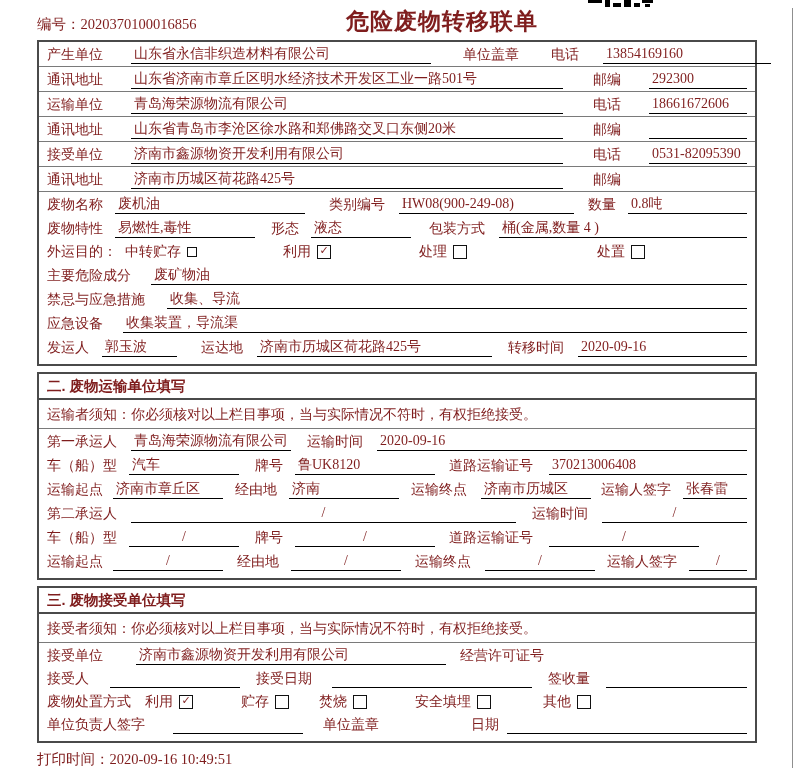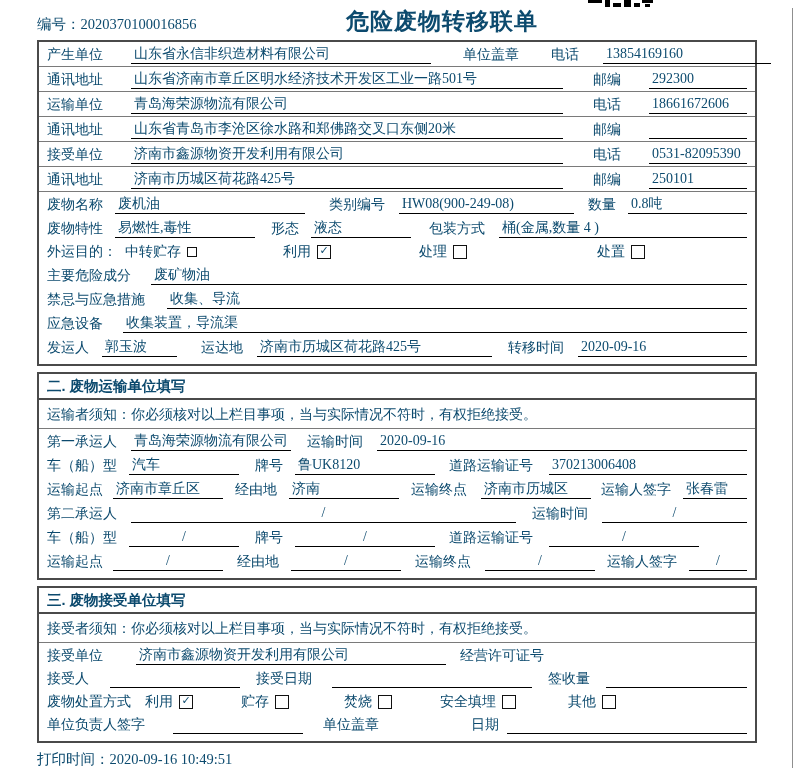--- a/index.html
+++ b/index.html
@@ -1,16 +1,16 @@
 <!DOCTYPE html>
 <html><head>
 <meta charset="utf-8">
 <style>
   html,body{margin:0;padding:0;background:#fff;}
-  .page{position:relative;width:796px;height:768px;background:#fff;color:#0c4a6e;
+  .page{position:relative;width:796px;height:768px;background:#fff;color:#7f1d1d;
         font-family:"Liberation Serif","DejaVu Serif",serif;font-size:14px;overflow:hidden;}
   .doc-number{position:absolute;left:37px;top:15px;font-size:14.5px;white-space:nowrap;}
   .doc-title{position:absolute;left:0;top:6px;width:100%;text-align:center;
              font-family:"Liberation Sans","DejaVu Sans",sans-serif;
              font-weight:bold;font-size:23px;letter-spacing:1px;transform:translateX(44px);}
   .qr{position:absolute;left:588px;top:0;width:66px;height:8px;}
   .edge-line{position:absolute;left:792px;top:8px;width:1px;height:760px;background:#8f8f8f;}
   .form{position:absolute;left:37px;top:40px;width:720px;}
   .sec{border:2px solid #4a4a4a;margin-bottom:6px;background:#fff;}
   .sec-h{font-family:"Liberation Sans","DejaVu Sans",sans-serif;font-weight:bold;font-size:14.5px;
@@ -32,21 +32,21 @@
   .mark{font-family:"DejaVu Sans",sans-serif;font-size:11px;line-height:1;position:relative;top:-1px;}
   .footer{position:absolute;left:37px;top:750px;font-size:14.5px;white-space:nowrap;}
   .w32{width:32px}.w46{width:46px}.w48{width:48px}.w55{width:55px}.w62{width:62px}
   .w68{width:68px}.w75{width:75px}.w76{width:76px}.w78{width:78px}.w80{width:80px}
   .w85{width:85px}.w92{width:92px}.w96{width:96px}.w98{width:98px}.w100{width:100px}
   .w106{width:106px}.w110{width:110px}.w112{width:112px}.w130{width:130px}.w140{width:140px}
   .w145{width:145px}.w150{width:150px}.w168{width:168px}.w175{width:175px}.w190{width:190px}
   .w200{width:200px}.w235{width:235px}.w300{width:300px}.w310{width:310px}.w432{width:432px}
   .ml4{margin-left:4px}.ml6{margin-left:6px}.ml8{margin-left:8px}.ml10{margin-left:10px}
   .ml12{margin-left:12px}.ml14{margin-left:14px}.ml16{margin-left:16px}.ml18{margin-left:18px}
-  .ml20{margin-left:20px}.ml24{margin-left:24px}.ml45{margin-left:55px}
+  .ml20{margin-left:20px}.ml24{margin-left:24px}.ml45{margin-left:30px}
   .ml48{margin-left:48px}.ml52{margin-left:52px}.ml86{margin-left:86px}.ml88{margin-left:88px}
   .ml92{margin-left:92px}.ml130{margin-left:130px}
 </style>
 </head>
 <body>
 
 <div class="page">
 
   <div class="doc-number">
     <span>编号：</span><span>2020370100016856</span>
@@ -103,21 +103,20 @@
         <span class="lbl w68">接受单位</span>
         <span class="u w432">济南市鑫源物资开发利用有限公司</span>
         <span class="lbl w32 ml14">电话</span>
         <span class="u g ml8">0531-82095390</span>
       </div>
 
       <div class="row bb">
         <span class="lbl w68">通讯地址</span>
         <span class="u w432">济南市历城区荷花路425号</span>
         <span class="lbl w32 ml14">邮编</span>
-        <span class="u g ml8">250101</span>
       </div>
 
       <div class="row">
         <span class="lbl w68">废物名称</span>
         <span class="u w190">废机油</span>
         <span class="lbl w62 ml24">类别编号</span>
         <span class="u w175 ml8">HW08(900-249-08)</span>
         <span class="lbl w32 ml14">数量</span>
         <span class="u g ml8">0.8吨</span>
       </div>

